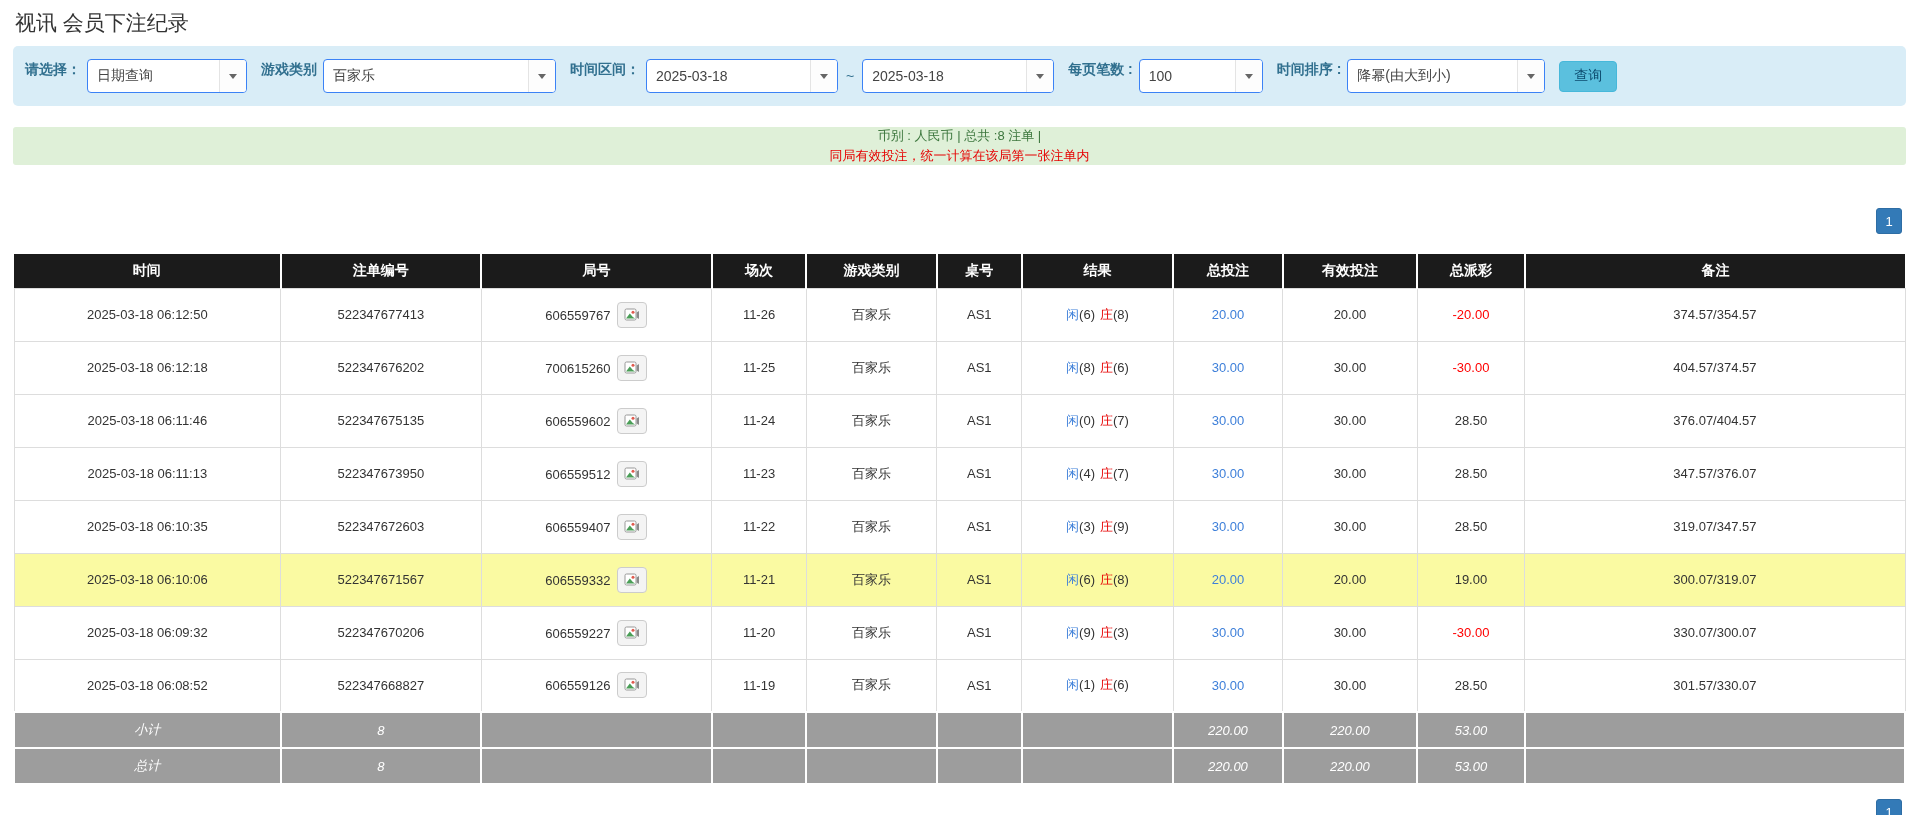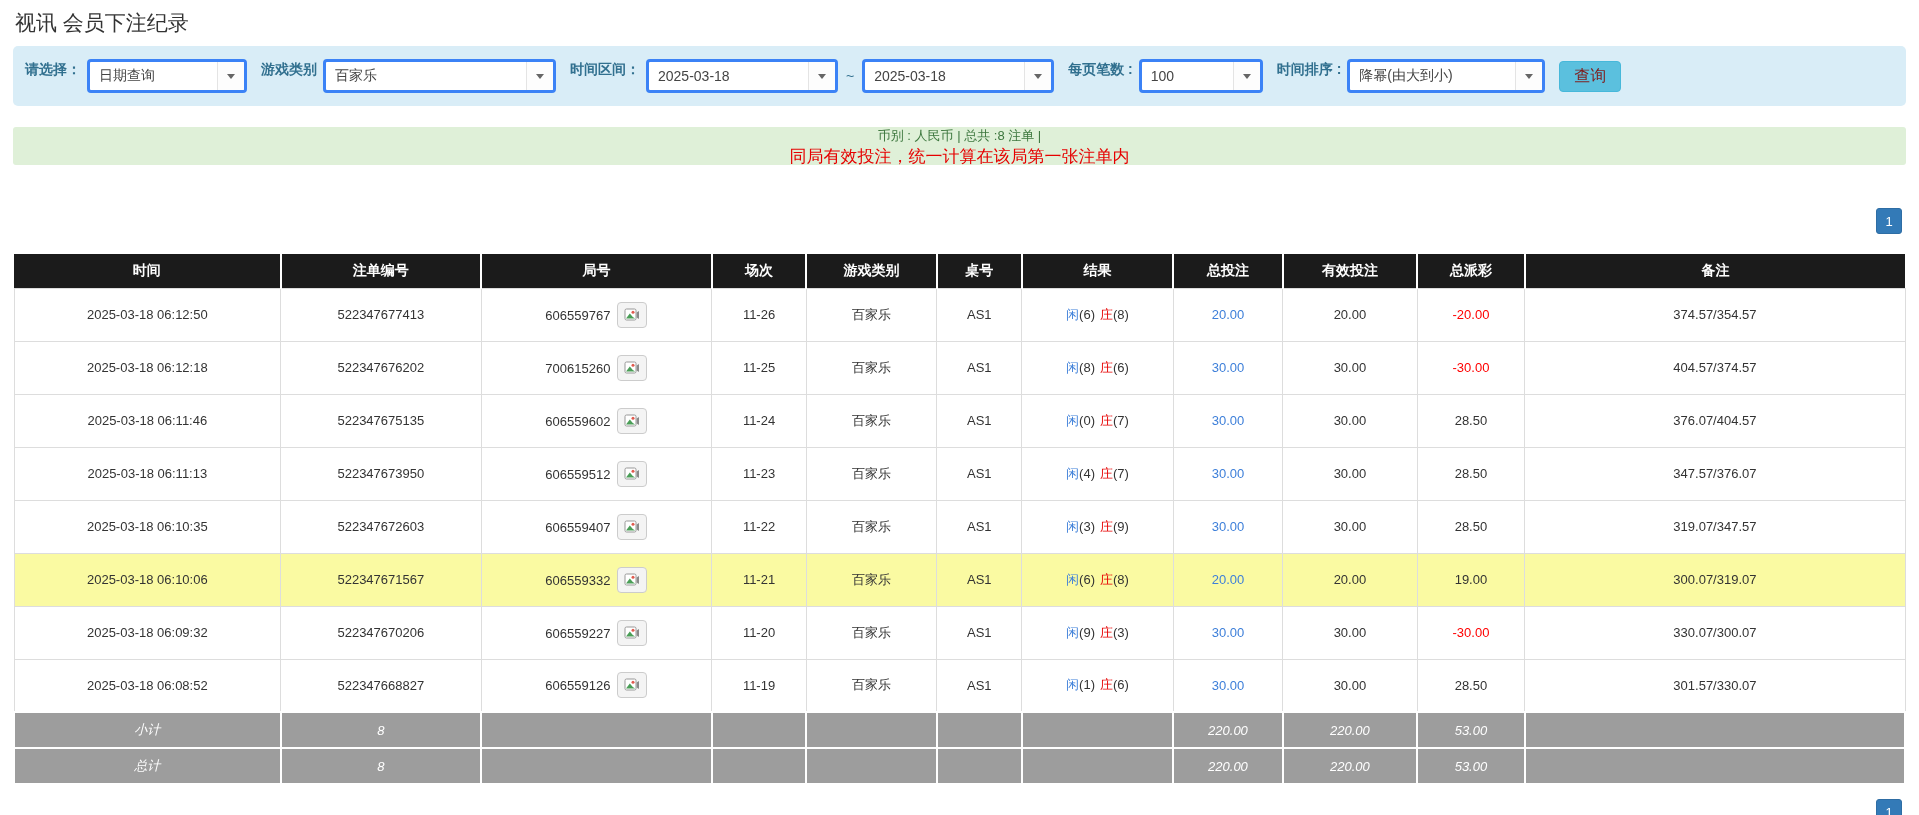--- a/index.html
+++ b/index.html
@@ -13,43 +13,43 @@
   
   .filter-panel {
     margin: 9px 13px 0; height: 60px;
     background: #d9edf7; border-radius: 5px;
     display: flex; align-items: center; padding: 0 12px;
     white-space: nowrap;
   }
   .flabel { color: #31708f; font-weight: bold; font-size: 14px; margin: 0 6px 12px 14px; }
   .flabel.first { margin-left: 0; }
   .kselect {
-    height: 34px; background: #fff; border: 3px solid #3b82f6; border-radius: 4px;
+    height: 34px; background: #fff; border: 1px solid #3b82f6; border-radius: 4px;
     display: inline-flex; align-items: center; cursor: pointer; overflow: hidden;
   }
   .kselect .val { padding: 0 9px; font-size: 14px; color: #444; flex: 1; overflow: hidden; }
   .kselect .arrow-zone {
     width: 27px; align-self: stretch; display: flex; align-items: center; justify-content: center;
     border-left: 1px solid #e4e4e4; background: #fdfdfd;
   }
   .caret { width: 0; height: 0; border-left: 4px solid transparent; border-right: 4px solid transparent; border-top: 5px solid #666; }
   .tilde { color: #31708f; margin: 0 8px; font-size: 14px; }
   .search-btn {
     margin-left: 14px; height: 31px; padding: 0 14px;
     background: #5bc0de; border: 1px solid #46b8da; border-radius: 4px;
-    color: #7f1d1d; font-size: 16px; cursor: pointer;
+    color: #0c4a6e; font-size: 14px; cursor: pointer;
   }
 
   
   .summary-bar {
     margin: 21px 13px 0; height: 38px; background: #dff0d8; border-radius: 3px;
     display: flex; align-items: center; justify-content: space-between; padding: 0 12px; flex-direction: column;
   }
   .summary-left { color: #3c763d; font-size: 13px; }
-  .summary-note { color: #e60000; font-size: 17px; }
+  .summary-note { color: #e60000; font-size: 13px; }
 
   
   .pager-row { margin: 43px 17px 0; display: flex; justify-content: flex-end; }
   .pager-row.bottom { margin-top: 14px; }
   .page-btn {
     min-width: 26px; height: 26px; padding: 0 6px;
     background: #337ab7; border: 1px solid #2e6da4; border-radius: 3px;
     color: #fff; font-size: 13px; display: flex; align-items: center; justify-content: center;
     cursor: pointer;
   }

